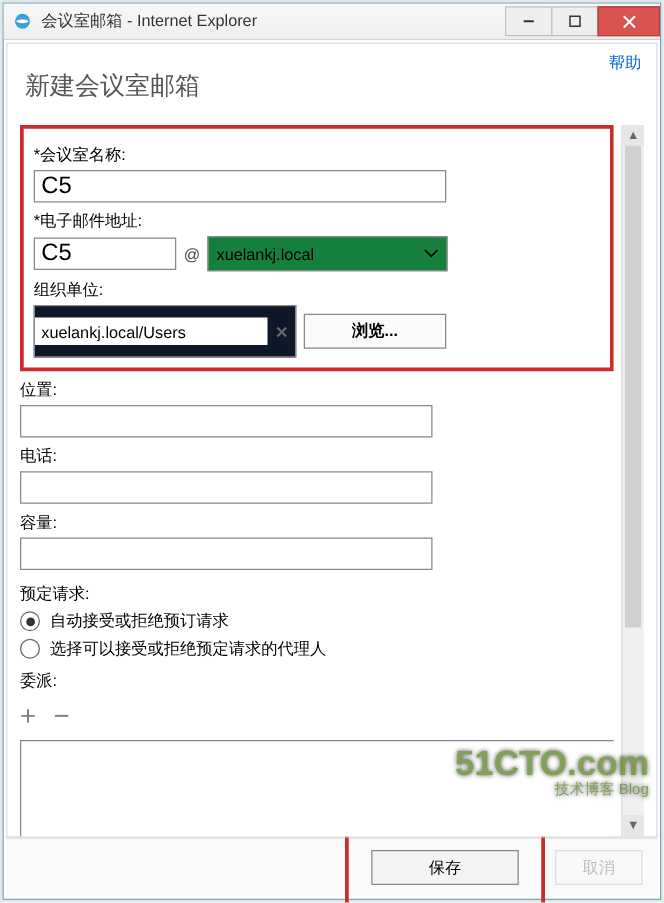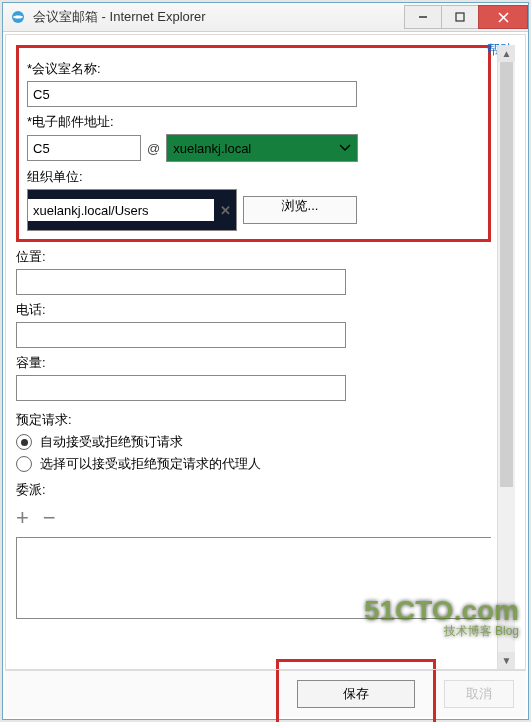--- a/index.html
+++ b/index.html
@@ -115,21 +115,21 @@
     margin: 6px 0 3px 0;
     display:block;
   }
   .text-input {
     width: 100%;
     box-sizing:border-box;
     height: 26px;
     background:#fff;
     border:1px solid #888;
     padding: 2px 5px;
-    font-size: 13px;
+    font-size: 19px;
   }
   .text-input.full { width: 330px; }
   .wide  { width: 330px; }
   .row-email { display:flex; align-items:center; gap:6px; }
   .alias { width:114px; }
   .at { color:#444; }
   .domain-select {
     border:1px solid #888;
     height:26px;
     display:flex;align-items:center;justify-content:space-between;
@@ -148,22 +148,23 @@
   .ou-input-wrap input {
     flex:1;border:0;height:22px;padding:0 5px;font-size:13px;outline:none;
   }
   .ou-input-wrap .x {
     width:22px;display:flex;align-items:center;justify-content:center;
     font-weight:bold;color:#666;cursor:pointer;border-left:1px solid transparent;
   }
   .browse-btn {
     height:26px; width:112px;
     border:1px solid #888;background:#fafafa;
-    display:flex;justify-content:center;
+    display:flex;align-items:center;justify-content:center;
     cursor:pointer;
+    font-weight:bold;
   }
   .radio-row { display:flex;align-items:center;gap:8px;margin:4px 0; }
   .radio {
     width:14px;height:14px;border-radius:50%;
     border:1px solid #666;display:flex;align-items:center;justify-content:center;
   }
   .radio.selected::after {
     content:"";width:7px;height:7px;border-radius:50%;background:#333;
   }
   .delegate-tools { display:flex;gap:14px;margin:6px 0 6px 0;font-size:22px;color:#808080; }
@@ -225,20 +226,21 @@
       <svg width="11" height="11">
           <line x1="1" y1="1" x2="10" y2="10" stroke="#fff" stroke-width="1.6"></line>
           <line x1="10" y1="1" x2="1" y2="10" stroke="#fff" stroke-width="1.6"></line>
         </svg>
     </div>
   </div>
 
   <div class="content-wrap">
     <div class="inner">
       <span class="help-link">帮助</span>
+      <div class="page-title">新建会议室邮箱</div>
 
       <div class="scrollarea">
         <div class="formcol">
 
           <div class="hl-box">
             <span class="field-label">*会议室名称:</span>
             <input class="text-input wide" value="C5" style="">
 
             <span class="field-label">*电子邮件地址:</span>
             <div class="row-email">

